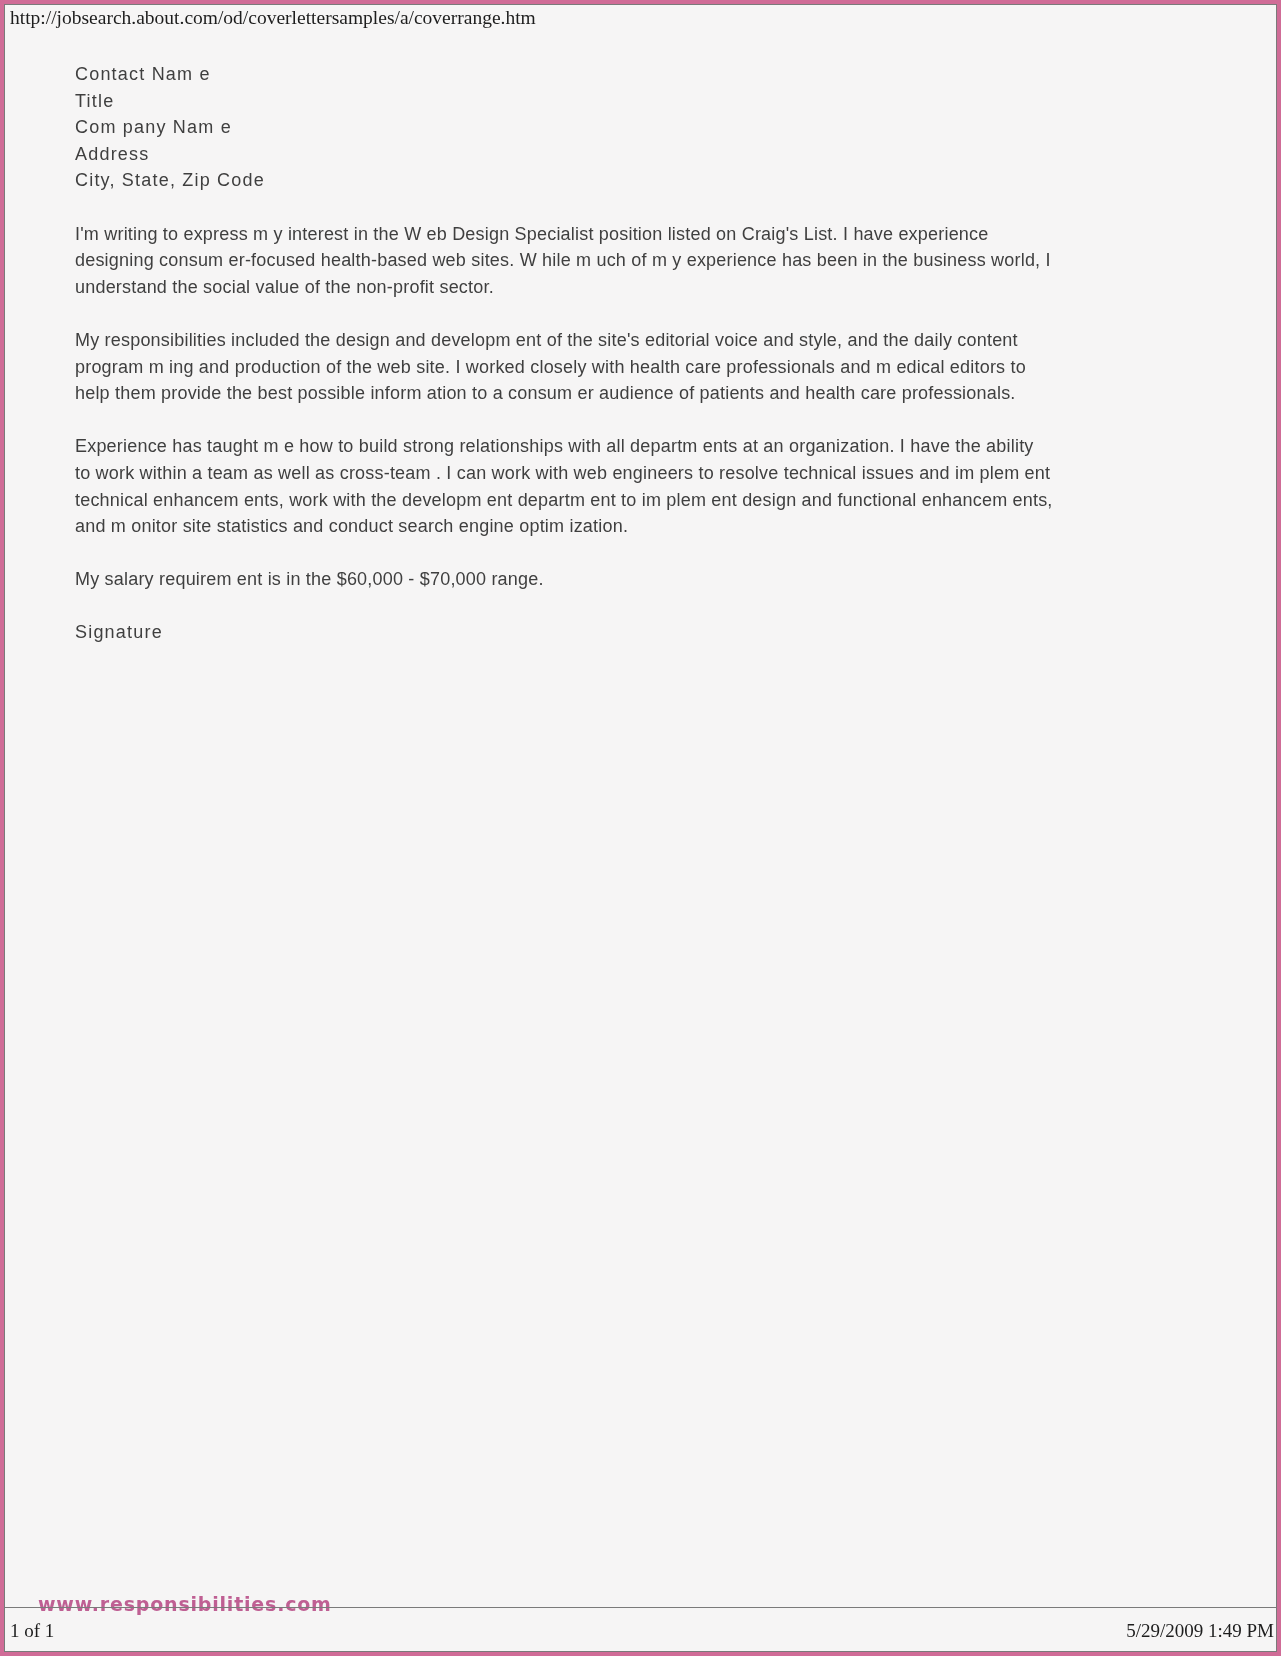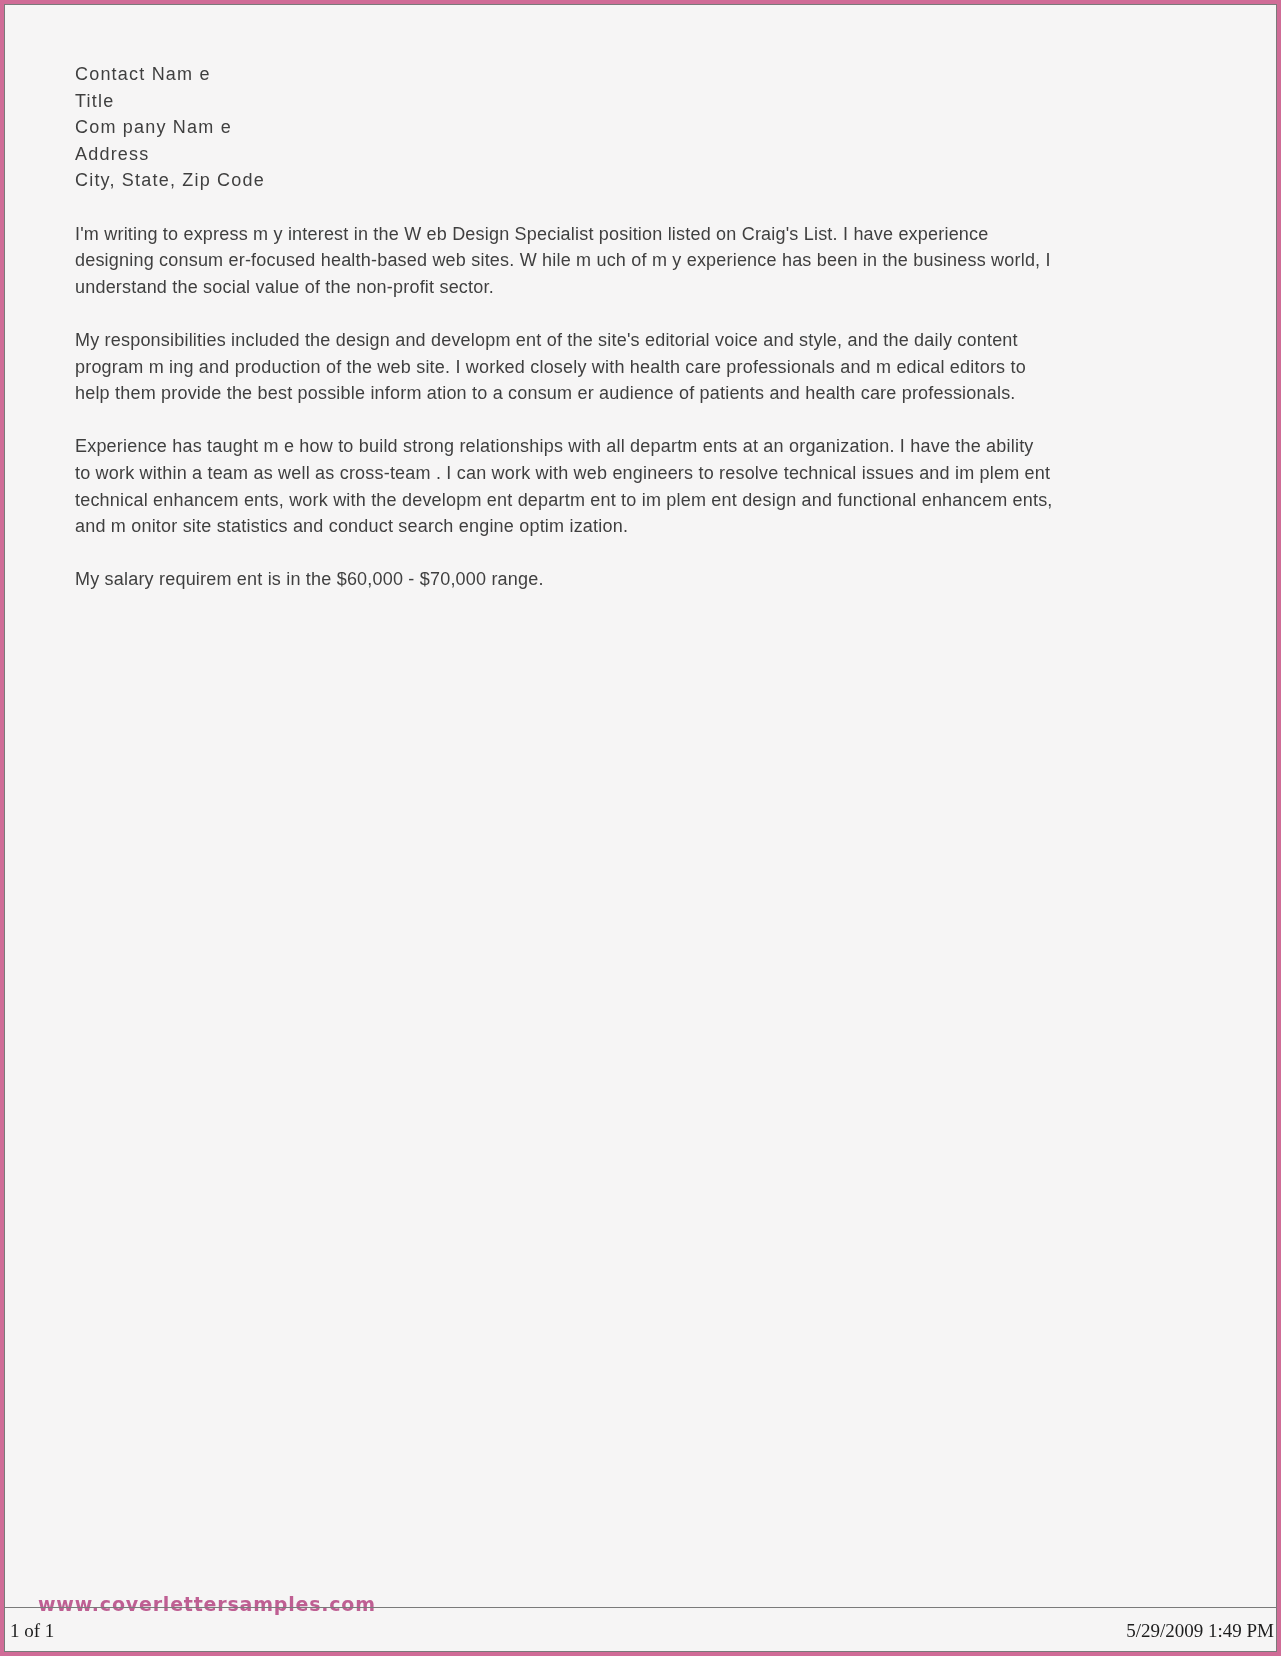--- a/index.html
+++ b/index.html
@@ -81,42 +81,44 @@
     white-space: nowrap;
   }
 </style>
 </head>
 <body>
 
 <div class="frame">
   <div class="inner">
 
     <div class="print-header">
+      <span>http://jobsearch.about.com/od/coverlettersamples/a/coverrange.htm</span>
     </div>
 
     <div class="letter">
       <div class="block spaced">Contact Nam e
 Title
 Com pany Nam e
 Address
 City, State, Zip Code</div>
       <div class="block para">I'm writing to express m y interest in the W eb Design Specialist position listed on Craig's List. I have experience
 designing consum er-focused health-based web sites. W hile m uch of m y experience has been in the business world, I
 understand the social value of the non-profit sector.</div>
       <div class="block para">My responsibilities included the design and developm ent of the site's editorial voice and style, and the daily content
 program m ing and production of the web site. I worked closely with health care professionals and m edical editors to
 help them provide the best possible inform ation to a consum er audience of patients and health care professionals.</div>
       <div class="block para">Experience has taught m e how to build strong relationships with all departm ents at an organization. I have the ability
 to work within a team as well as cross-team . I can work with web engineers to resolve technical issues and im plem ent
 technical enhancem ents, work with the developm ent departm ent to im plem ent design and functional enhancem ents,
 and m onitor site statistics and conduct search engine optim ization.</div>
       <div class="block para">My salary requirem ent is in the $60,000 - $70,000 range.</div>
+      <div class="block spaced">Signature</div>
     </div>
 
-    <a class="watermark">www.coverlettersamples.com</a>
+    <a class="watermark">www.responsibilities.com</a>
 
     <div class="print-footer">
       <span>1 of 1</span>
       <span>5/29/2009 1:49 PM</span>
     </div>
 
   </div>
 </div>
 
 </body></html>

